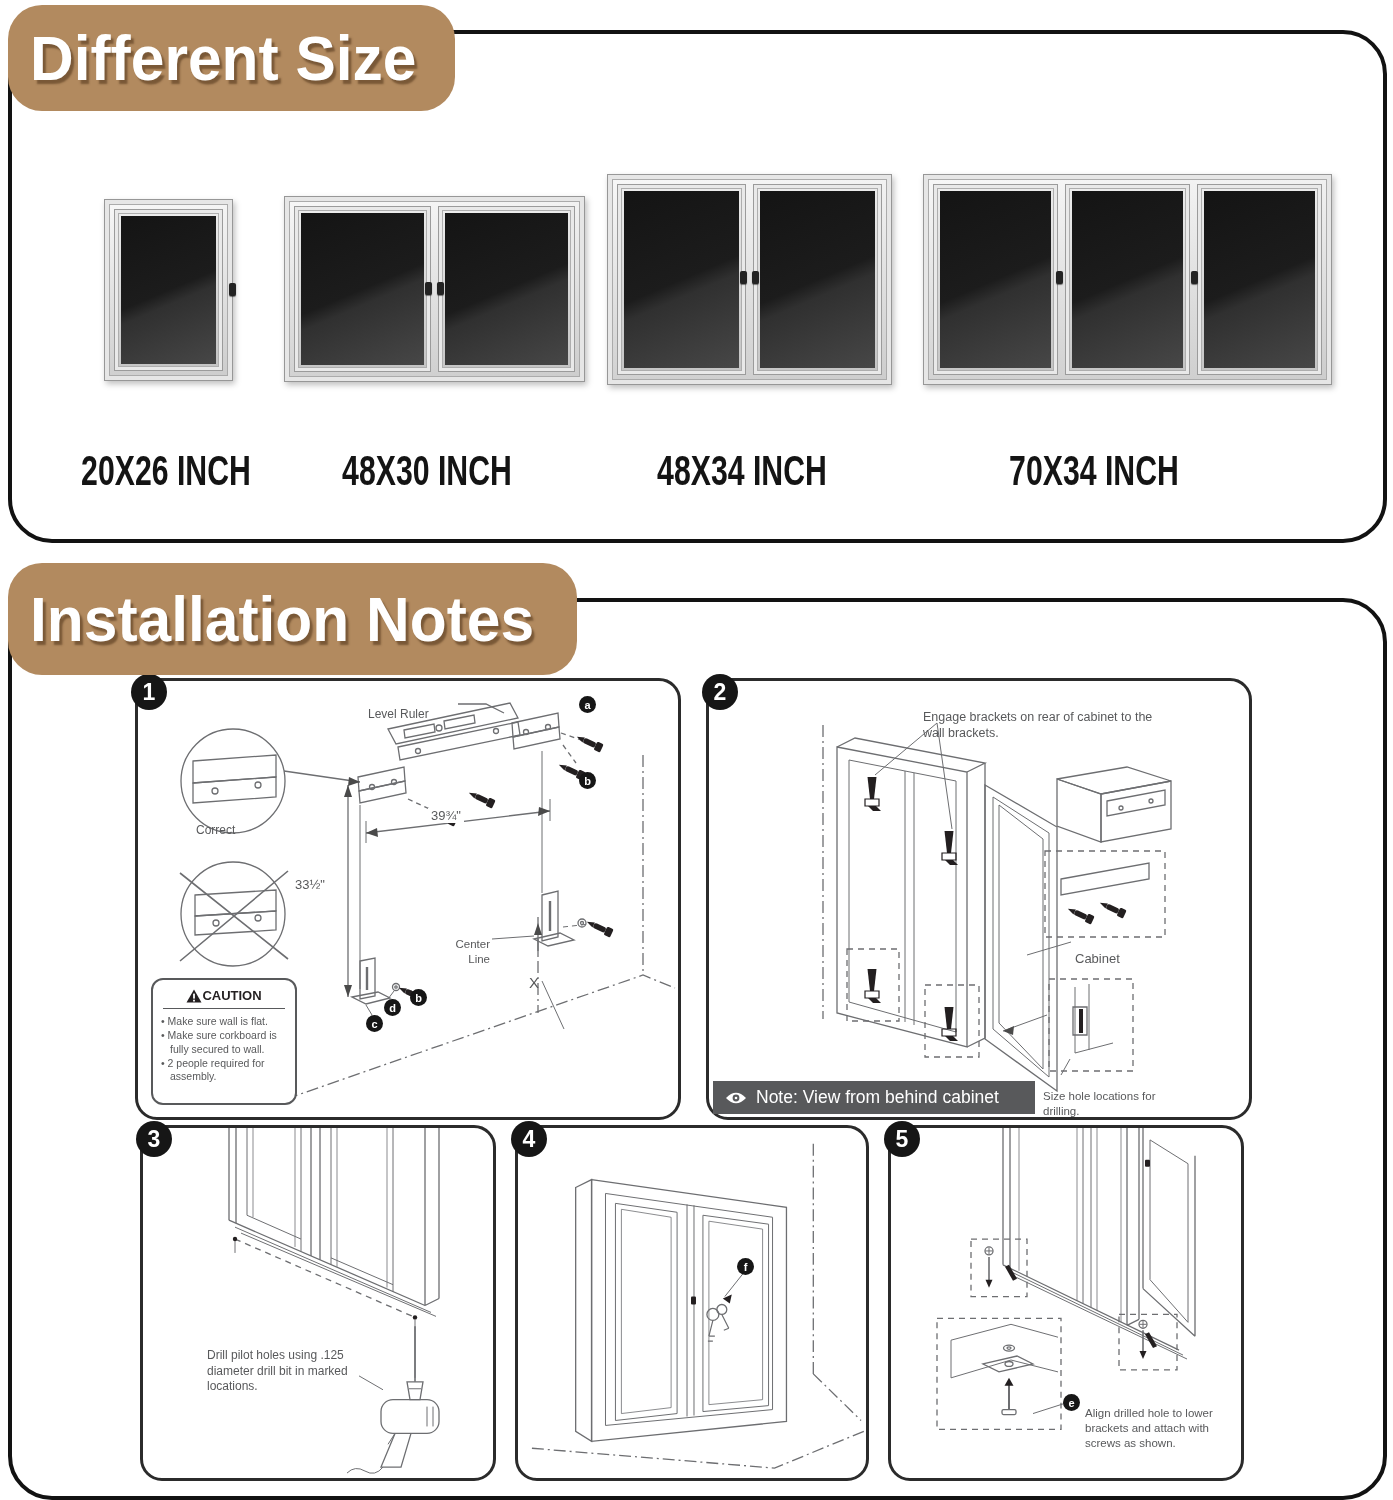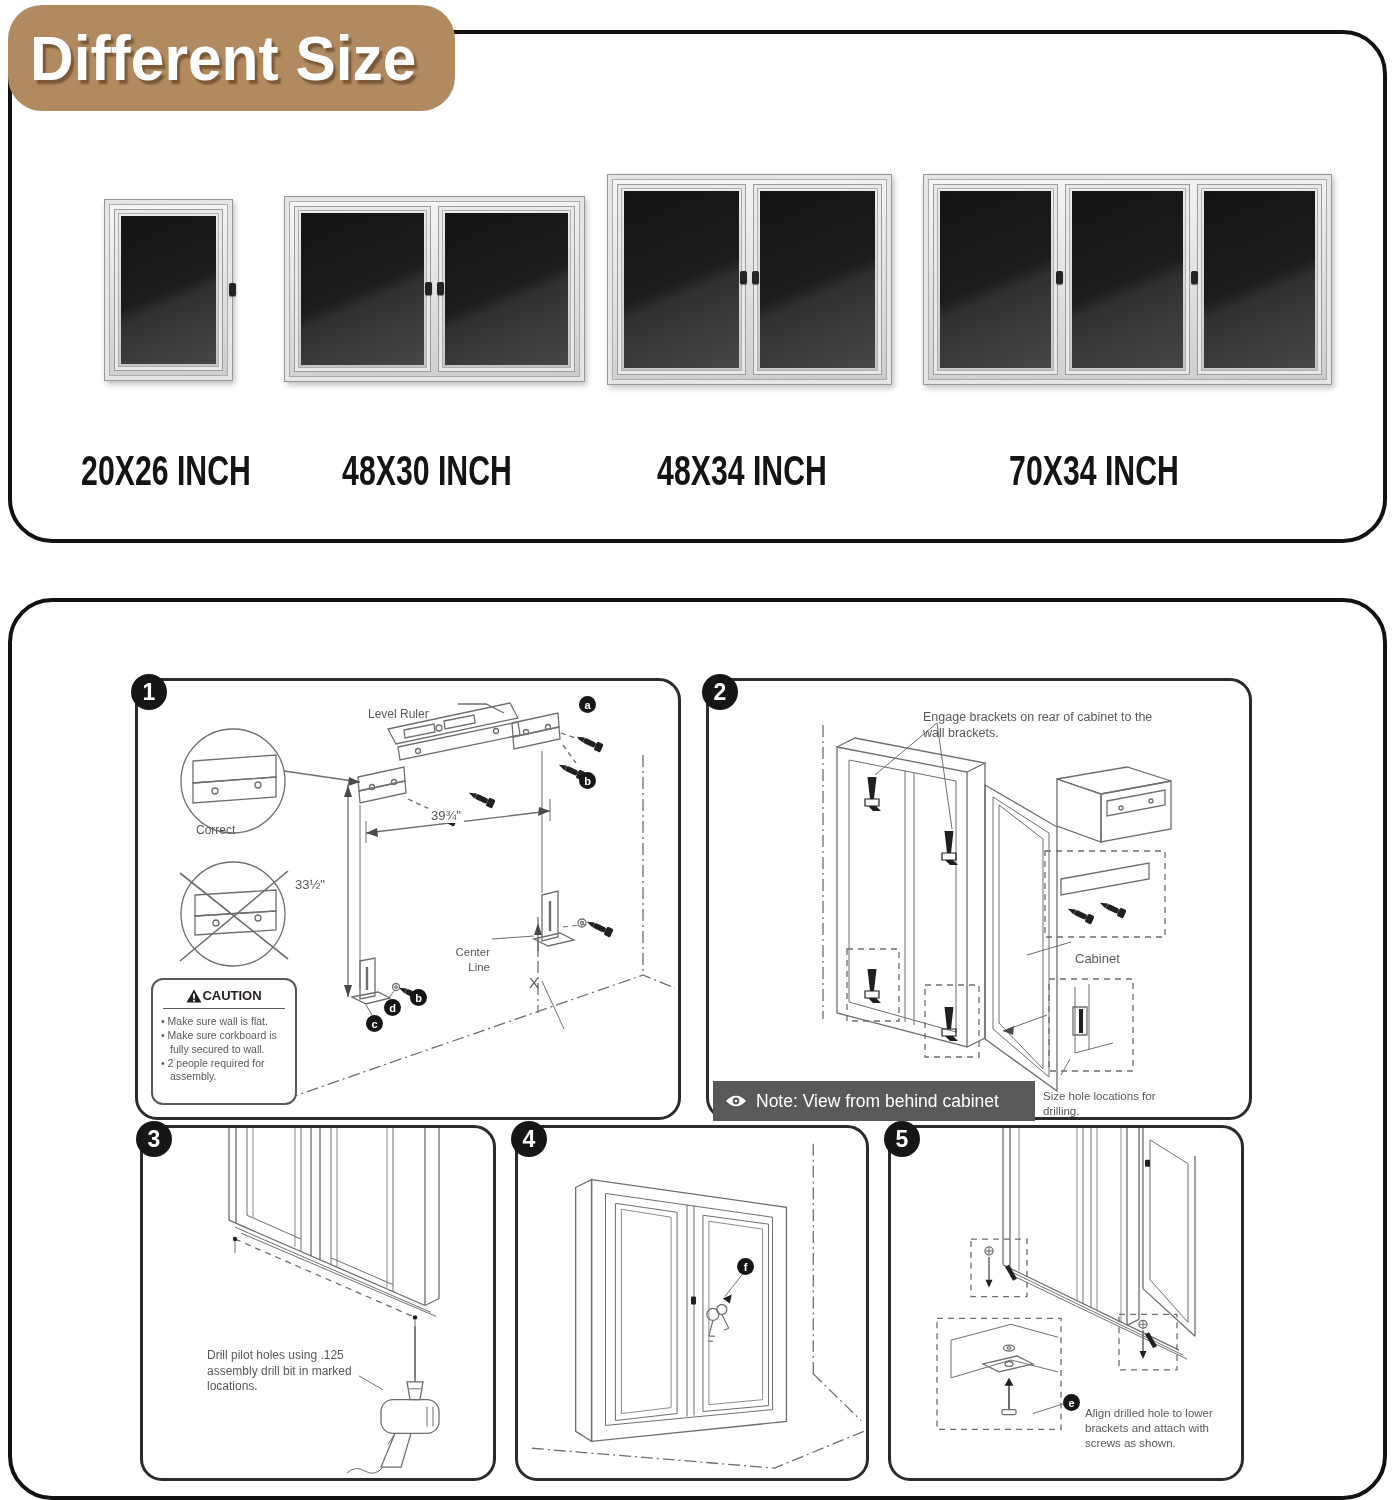--- a/index.html
+++ b/index.html
@@ -39,21 +39,21 @@
         justify-content:center;z-index:3;}
   .dlabel{position:absolute;color:#58595b;font-size:12px;line-height:1.3;z-index:2;margin-top:16px;}
   .dimlabel{position:absolute;color:#58595b;font-size:13px;background:#fff;padding:0 3px;z-index:2;}
   .caution{position:absolute;left:13px;top:297px;width:146px;height:127px;box-sizing:border-box;
         border:2px solid #58595b;border-radius:12px;padding:6px 8px;z-index:2;background:#fff;}
   .caut-title{display:flex;align-items:center;justify-content:center;
         font-size:13px;font-weight:bold;color:#231f20;padding-top:2px;}
   .caut-rule{border-top:1.5px solid #58595b;margin:5px 2px 6px 2px;}
   .caut-item{font-size:10.5px;color:#58595b;line-height:1.32;padding-left:9px;text-indent:-9px;}
   .caut-item::before{content:"• ";}
-  .note-banner{position:absolute;left:4px;top:400px;width:322px;height:40px;background:#58595b;
+  .note-banner{position:absolute;left:4px;top:400px;width:322px;height:33px;background:#58595b;
         display:flex;align-items:center;gap:9px;padding-left:12px;box-sizing:border-box;z-index:2;}
   .note-banner .txt{color:#fff;font-size:17.5px;}
 </style>
 </head>
 <body>
 
 <div id="canvas">
 
   <svg width="0" height="0" style="position:absolute">
     <defs>
@@ -117,20 +117,23 @@
     <span class="lock" style="left:calc(33.3% - 4px);top:46%"></span>
     <span class="lock" style="left:calc(66.6% - 4px);top:46%"></span>
   </div>
 
   <div class="size-label" style="left:16px">20X26 INCH</div>
   <div class="size-label" style="left:277px">48X30 INCH</div>
   <div class="size-label" style="left:592px">48X34 INCH</div>
   <div class="size-label" style="left:944px">70X34 INCH</div>
 
   <div class="section" id="sec-install"></div>
+  <div class="badge" id="badge-install">
+    <span>Installation Notes</span>
+  </div>
 
   <div class="panel" style="left:135px;top:678px;width:540px;height:436px">
     <div class="step-num">1</div>
     <svg class="art" viewBox="0 0 540 436" preserveAspectRatio="none">
       <g fill="none" stroke="#6d6e71" stroke-width="1.3">
 
         <circle cx="95" cy="100" r="52"></circle>
         <path d="M55,80 L138,74 L138,96 L55,102 Z"></path>
         <path d="M55,102 L138,96 L138,116 L55,122 Z"></path>
         <circle cx="77" cy="110" r="3"></circle>
@@ -210,21 +213,21 @@
       <use href="#screw" transform="translate(344,118) rotate(205)"></use>
       <use href="#screw" transform="translate(452,62) rotate(205)"></use>
       <use href="#screw" transform="translate(434,90) rotate(205)"></use>
       <use href="#screw" transform="translate(462,247) rotate(205)"></use>
       <use href="#screw" transform="translate(274,313) rotate(205)"></use>
     </svg>
     <div class="dlabel" style="left:230px;top:10px;width:92px">Level Ruler</div>
     <div class="dlabel" style="left:58px;top:126px;width:74px;text-align:left">Correct</div>
     <div class="dimlabel" style="left:290px;top:127px">39¾"</div>
     <div class="dimlabel" style="left:154px;top:196px">33½"</div>
-    <div class="dlabel" style="left:294px;top:248px;width:58px;text-align:right;font-size:11.5px">Center Line</div>
+    <div class="dlabel" style="left:294px;top:240px;width:58px;text-align:right;font-size:11.5px">Center Line</div>
     <div class="dlabel" style="left:391px;top:276px;font-size:15px">X</div>
     <div class="marker" style="left:441px;top:15px">a</div>
     <div class="marker" style="left:441px;top:91px">b</div>
     <div class="marker" style="left:228px;top:334px">c</div>
     <div class="marker" style="left:246px;top:318px">d</div>
     <div class="marker" style="left:272px;top:308px">b</div>
     <div class="caution">
       <div class="caut-title">
         <svg width="16" height="14" viewBox="0 0 16 14">
             <path d="M8,0.5 L15.5,13.5 H0.5 Z" fill="#231f20"></path>
@@ -331,21 +334,21 @@
         <path d="M252,308 L238,342 H258 L268,308"></path>
         <path d="M252,308 l-7,11" stroke-width="1"></path>
         <path d="M240,342 q-8,10 -18,4 t-18,2" stroke-width="1"></path>
         <path d="M216,250 L240,264" stroke-width="1"></path>
       </g>
       <g fill="#231f20" stroke="none">
         <circle cx="92" cy="112" r="2.2"></circle>
           <circle cx="272" cy="191" r="2.2"></circle>
       </g>
     </svg>
-    <div class="dlabel" style="left:64px;top:204px;width:152px">Drill pilot holes using .125 assembly drill bit in marked locations.</div>
+    <div class="dlabel" style="left:64px;top:204px;width:152px">Drill pilot holes using .125 diameter drill bit in marked locations.</div>
   </div>
 
   <div class="panel" style="left:515px;top:1125px;width:348px;height:350px">
     <div class="step-num">4</div>
     <svg class="art" viewBox="0 0 350 353" preserveAspectRatio="none">
       <g fill="none" stroke="#6d6e71" stroke-width="1.3">
         <path d="M297,16 V248 M297,248 L345,295" stroke-dasharray="12 4 2 4"></path>
         <path d="M14,323 L258,343 L350,305" stroke-dasharray="12 4 2 4"></path>
 
         <path d="M58,60 L74,52 L74,316 L58,306 Z"></path>

